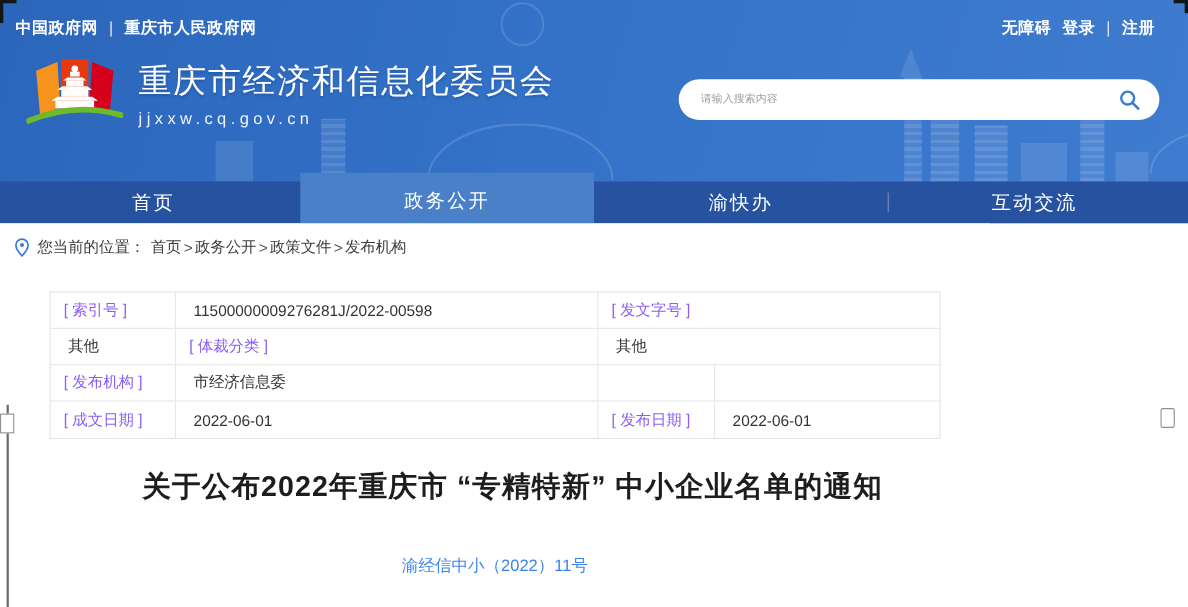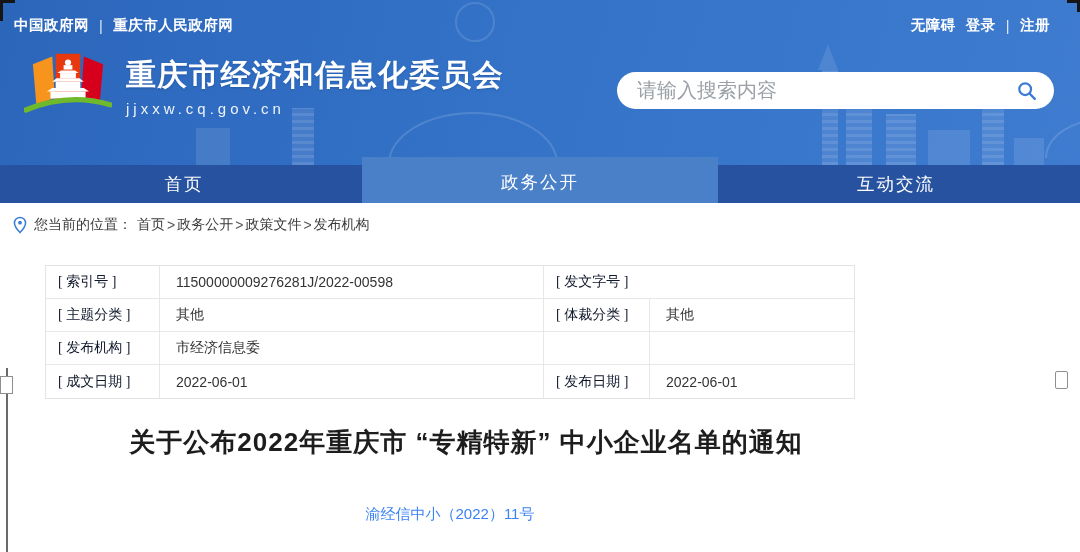--- a/index.html
+++ b/index.html
@@ -19,27 +19,27 @@
   .sky.circle { border:2px solid rgba(255,255,255,.13); border-radius:50%; background:transparent; }
 
   .topbar { position:absolute; top:16px; left:14px; right:30px; display:flex; justify-content:space-between;
             color:#fff; font-size:14.5px; font-weight:600; letter-spacing:.5px; z-index:3; }
   .topbar .grp { display:flex; align-items:center; gap:10px;justify-content:space-between; }
   .topbar .sep { font-weight:400; opacity:.85; }
   .tblink { cursor:pointer; }
 
   .brand { position:absolute; left:24px; top:52px; display:flex; align-items:flex-start; z-index:3; }
   .brand-text { margin-left:14px; color:#fff; }
-  .site-name { font-size:30px; font-weight:700; letter-spacing:1.5px; line-height:1.15; margin-top:6px;
+  .site-name { font-size:30px; font-weight:400; letter-spacing:1.5px; line-height:1.15; margin-top:6px;
                text-shadow:0 1px 2px rgba(0,40,100,.25); }
   .site-domain { font-size:15px; letter-spacing:4px; color:rgba(255,255,255,.92); margin-top:7px; }
 
   .search { position:absolute; left:617px; top:72px; width:437px; height:37px; background:#fff;
             border-radius:19px; display:flex; align-items:center; padding:0 14px 0 20px; z-index:3; }
-  .search input { flex:1; border:none; outline:none; font-size:20px; color:#000000; background:transparent;
+  .search input { flex:1; border:none; outline:none; font-size:10px; color:#000000; background:transparent;
                   font-family:Liberation Serif, serif; }
   .search input::placeholder { color:#9aa0a6; }
   .search-btn { width:26px; height:26px; display:flex; align-items:center; justify-content:center; cursor:pointer; }
 
   
   .nav { position:absolute; left:0; bottom:0; width:1080px; height:46px; z-index:4; }
   .nav-bg { position:absolute; left:0; bottom:0; width:100%; height:38px; background:#27529f; }
   .tabs { position:absolute; left:6px; right:6px; bottom:0; height:46px; display:flex; align-items:flex-end; }
   .tab { position:relative; flex:1; height:38px; line-height:38px; text-align:center; color:#fff;
          font-size:17.5px; letter-spacing:2px; cursor:pointer; }
@@ -55,21 +55,21 @@
   .bc-pin { margin-right:7px; display:flex; }
   .bc-prefix { margin-right:4px; }
   .bc-item { cursor:pointer; margin:0 1px; }
   .bc-sep { margin:0 1px; color:#555; }
 
   .meta-table { margin:31px 45px 0 45px; border:1px solid #e3e3e3; }
   .meta-row { display:grid; grid-template-columns:114px 384px 106px 1fr; height:33px; border-bottom:1px solid #e7e7e7; }
   .meta-row:last-child { border-bottom:none; }
   .meta-cell { display:flex; align-items:center; font-size:14px; border-right:1px solid #e7e7e7; overflow:hidden; white-space:nowrap; }
   .meta-cell:last-child { border-right:none; }
-  .meta-label { color:#0f172a; padding-left:12px;font-family:Liberation Serif, serif; }
+  .meta-label { color:#8b5cf6; padding-left:12px; }
   .meta-value { color:#333; padding-left:16px; }
 
   .article-title { margin-top:26px; text-align:center; font-size:26px; font-weight:700; color:#1d1d1d; letter-spacing:1px;margin-left:32px; }
   .doc-number { margin-top:45px; text-align:center; font-size:15px; color:#3b82f6; }
 
   
   .corner-tl { position:absolute; top:0; left:0; width:15px; height:21px; border-top:3px solid #151515; border-left:3px solid #151515; z-index:9; }
   .corner-tr { position:absolute; top:0; right:0; width:13px; height:12px; border-top:3px solid #151515; border-right:3px solid #151515; z-index:9; }
   .edge-line-left { position:absolute; left:6px; top:368px; width:2px; height:184px; background:#6a6a6a; z-index:9; }
   .handle { position:absolute; background:#fff; border:1px solid #8f8f8f; z-index:10; }
@@ -141,20 +141,21 @@
           <line x1="15" y1="15" x2="20.5" y2="20.5" stroke="#3a7bd5" stroke-width="2.6" stroke-linecap="round"></line>
         </svg>
       </span>
     </div>
 
     <nav class="nav">
       <div class="nav-bg"></div>
       <div class="tabs">
         <div class="tab">首页</div>
         <div class="tab active">政务公开</div>
+        <div class="tab">渝快办</div>
         <div class="tab">互动交流</div>
       </div>
     </nav>
   </header>
 
   <main class="main">
 
     <div class="breadcrumb">
       <span class="bc-pin">
         <svg width="14" height="18" viewBox="0 0 24 30">
@@ -172,21 +173,20 @@
       <span class="bc-item">发布机构</span>
     </div>
 
     <div class="meta-table">
       <div class="meta-row">
         <div class="meta-cell meta-label">[ 索引号 ]</div>
         <div class="meta-cell meta-value">11500000009276281J/2022-00598</div>
         <div class="meta-cell meta-label">[ 发文字号 ]</div>
       </div>
       <div class="meta-row">
-        <div class="meta-cell meta-label">[ 主题分类 ]</div>
         <div class="meta-cell meta-value">其他</div>
         <div class="meta-cell meta-label">[ 体裁分类 ]</div>
         <div class="meta-cell meta-value">其他</div>
       </div>
       <div class="meta-row">
         <div class="meta-cell meta-label">[ 发布机构 ]</div>
         <div class="meta-cell meta-value">市经济信息委</div>
         <div class="meta-cell meta-label"></div>
         <div class="meta-cell meta-value"></div>
       </div>

